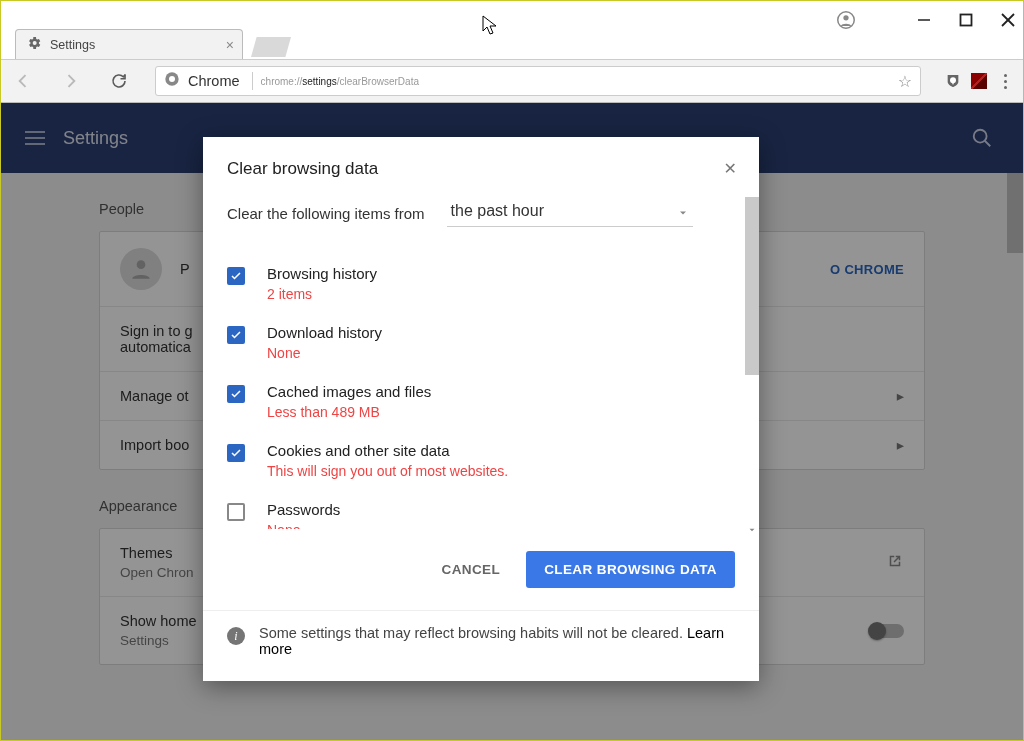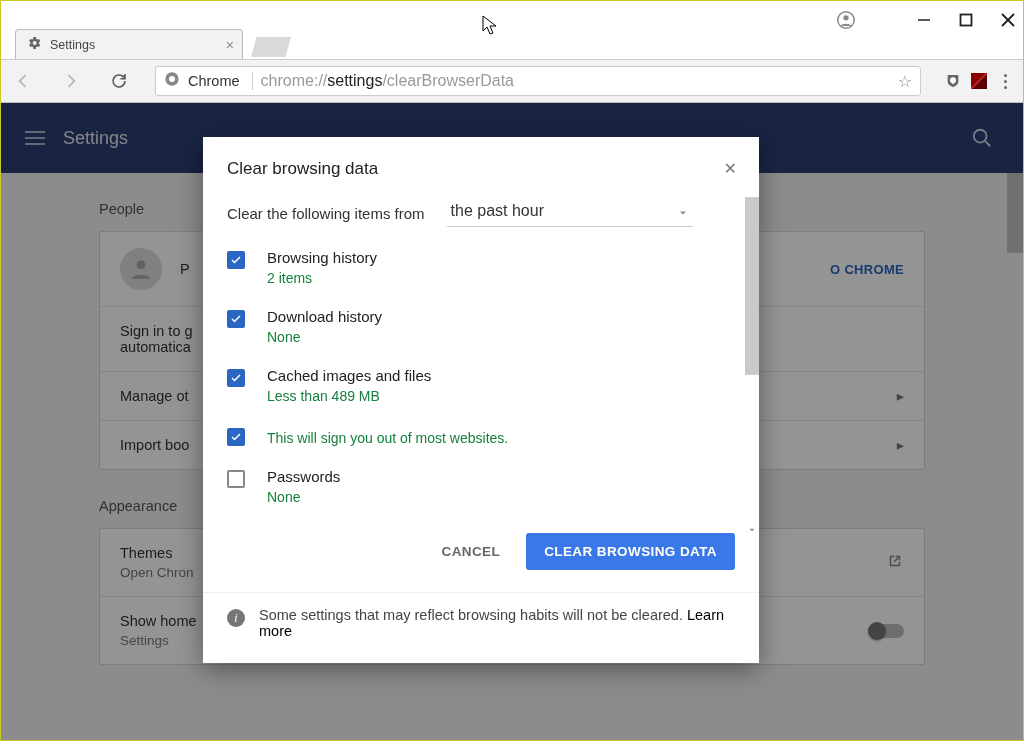--- a/index.html
+++ b/index.html
@@ -18,21 +18,21 @@
 .tab .tab-title { font-size: 12.5px; color: #444; }
 .tab .tab-close { position: absolute; right: 8px; font-size: 14px; color: #888; }
 .new-tab { width: 40px; height: 20px; background: #d9d9d9; clip-path: polygon(14% 0, 100% 0, 86% 100%, 0 100%); margin-left: 8px; margin-bottom: 2px; }
 
 
 .toolbar { height: 44px; background: #f2f2f2; border-top: 1px solid #ccc; border-bottom: 1px solid #bbb; display: flex; align-items: center; padding: 0 10px; gap: 24px; }
 .toolbar .navbtn { width: 24px; height: 24px; display: flex; align-items: center; justify-content: center; }
 .nav-disabled svg path { stroke: #b9b9b9; }
 .nav-enabled svg path { stroke: #5a5a5a; }
 .omnibox { flex: 1; height: 30px; background: #fff; border: 1px solid #ccc; border-radius: 3px; display: flex; align-items: center; padding: 0 8px; gap: 8px; }
-.omnibox .url { font-size: 16px; color: #999; }
+.omnibox .url { font-size: 10px; color: #999; }
 .omnibox .url .seg-dark { color: #222; }
 .omnibox .chrome-label { font-size: 14.5px; color: #333; margin-right: 4px; }
 .star { color: #888; font-size: 16px; }
 .ext-icons { display: flex; align-items: center; gap: 10px; }
 .ublock { width: 16px; height: 16px; }
 .flag { width: 16px; height: 16px; background: linear-gradient(135deg,#8b0000 45%,#b22222 45%,#b22222 55%,#5a0000 55%); }
 .menu-dots { display: flex; flex-direction: column; gap: 3px; align-items: center; justify-content: center; width: 16px; }
 .menu-dots span { width: 3px; height: 3px; background: #666; border-radius: 50%; }
 
 
@@ -58,29 +58,29 @@
 
 
 .dim { position: absolute; top: 102px; left: 0; right: 0; bottom: 0; background: rgba(0,0,0,0.42); }
 
 
 .dialog { position: absolute; top: 136px; left: 202px; width: 556px; background: #fff; box-shadow: 0 6px 24px rgba(0,0,0,0.4); z-index: 10; }
 .dialog-header { padding: 22px 24px 10px 24px; display: flex; align-items: center; position: relative; }
 .dialog-title { font-size: 17px; color: #222; }
 .dialog-close { position: absolute; right: 22px; top: 22px; color: #777; font-size: 16px; }
 .dialog-body { padding: 10px 24px 0 24px; max-height: 340px; overflow-y: auto; }
-.time-row { display: flex; align-items: center; margin-bottom: 22px; }
+.time-row { display: flex; align-items: center; margin-bottom: 38px; }
 .time-label { font-size: 15px; color: #333; }
 .select { margin-left: 22px; width: 246px; color: #333; font-size: 16px; padding: 3px 4px 6px 4px; position: relative; border-bottom: 1px solid #ccc; }
 .select .caret { position: absolute; right: 4px; top: 6px; }
 .check-item { display: flex; align-items: flex-start; gap: 22px; margin-bottom: 22px; }
 .checkbox { width: 18px; height: 18px; border: 2px solid #2a66c2; background: #2a66c2; border-radius: 2px; display: flex; align-items: center; justify-content: center; flex-shrink: 0; margin-top: 2px; }
 .checkbox.empty { background: #fff; border-color: #888; }
 .check-text { font-size: 15px; color: #222; }
-.check-sub { font-size: 14px; color: #15803d; margin-top: 4px; }
+.check-sub { font-size: 14px; color: #ef4444; margin-top: 4px; }
 .dialog-footer { padding: 22px 24px; display: flex; justify-content: flex-end; gap: 18px; align-items: center; margin-left: 12px; }
 .btn-flat { font-size: 13.5px; font-weight: 600; color: #666; letter-spacing: 0.4px; background: none; border: none; padding: 10px 8px; }
 .btn-primary { font-size: 13.5px; font-weight: 600; color: #fff; background: #3b78e7; border: none; padding: 11px 18px; border-radius: 3px; letter-spacing: 0.4px; }
 .dialog-note { padding: 14px 24px 24px 24px; display: flex; gap: 14px; align-items: flex-start; font-size: 14.5px; color: #444; }
 .info-icon { width: 18px; height: 18px; background: #757575; border-radius: 50%; color: #fff; display: flex; align-items: center; justify-content: center; font-size: 12px; font-style: italic; font-family: serif; flex-shrink: 0; margin-top: 2px; }
 .link { color: #000000; }
 .dlg-divider { border-top: 1px solid #eee; }
 
 
 .dlg-scroll { position: absolute; right: 0; top: 60px; width: 14px; height: 340px; }
@@ -296,20 +296,21 @@
           <div class="check-sub">Less than 489 MB</div>
         </div>
     </div>
     <div class="check-item">
       <div class="checkbox">
           <svg width="12" height="12" viewBox="0 0 24 24">
             <path d="M4 12l5 5L20 6" fill="none" stroke="#fff" stroke-width="3"></path>
           </svg>
         </div>
       <div>
+          <div class="check-text">Cookies and other site data</div>
           <div class="check-sub">This will sign you out of most websites.</div>
         </div>
     </div>
     <div class="check-item" style="margin-bottom:6px">
       <div class="checkbox empty"></div>
       <div>
           <div class="check-text">Passwords</div>
           <div class="check-sub">None</div>
         </div>
     </div>

